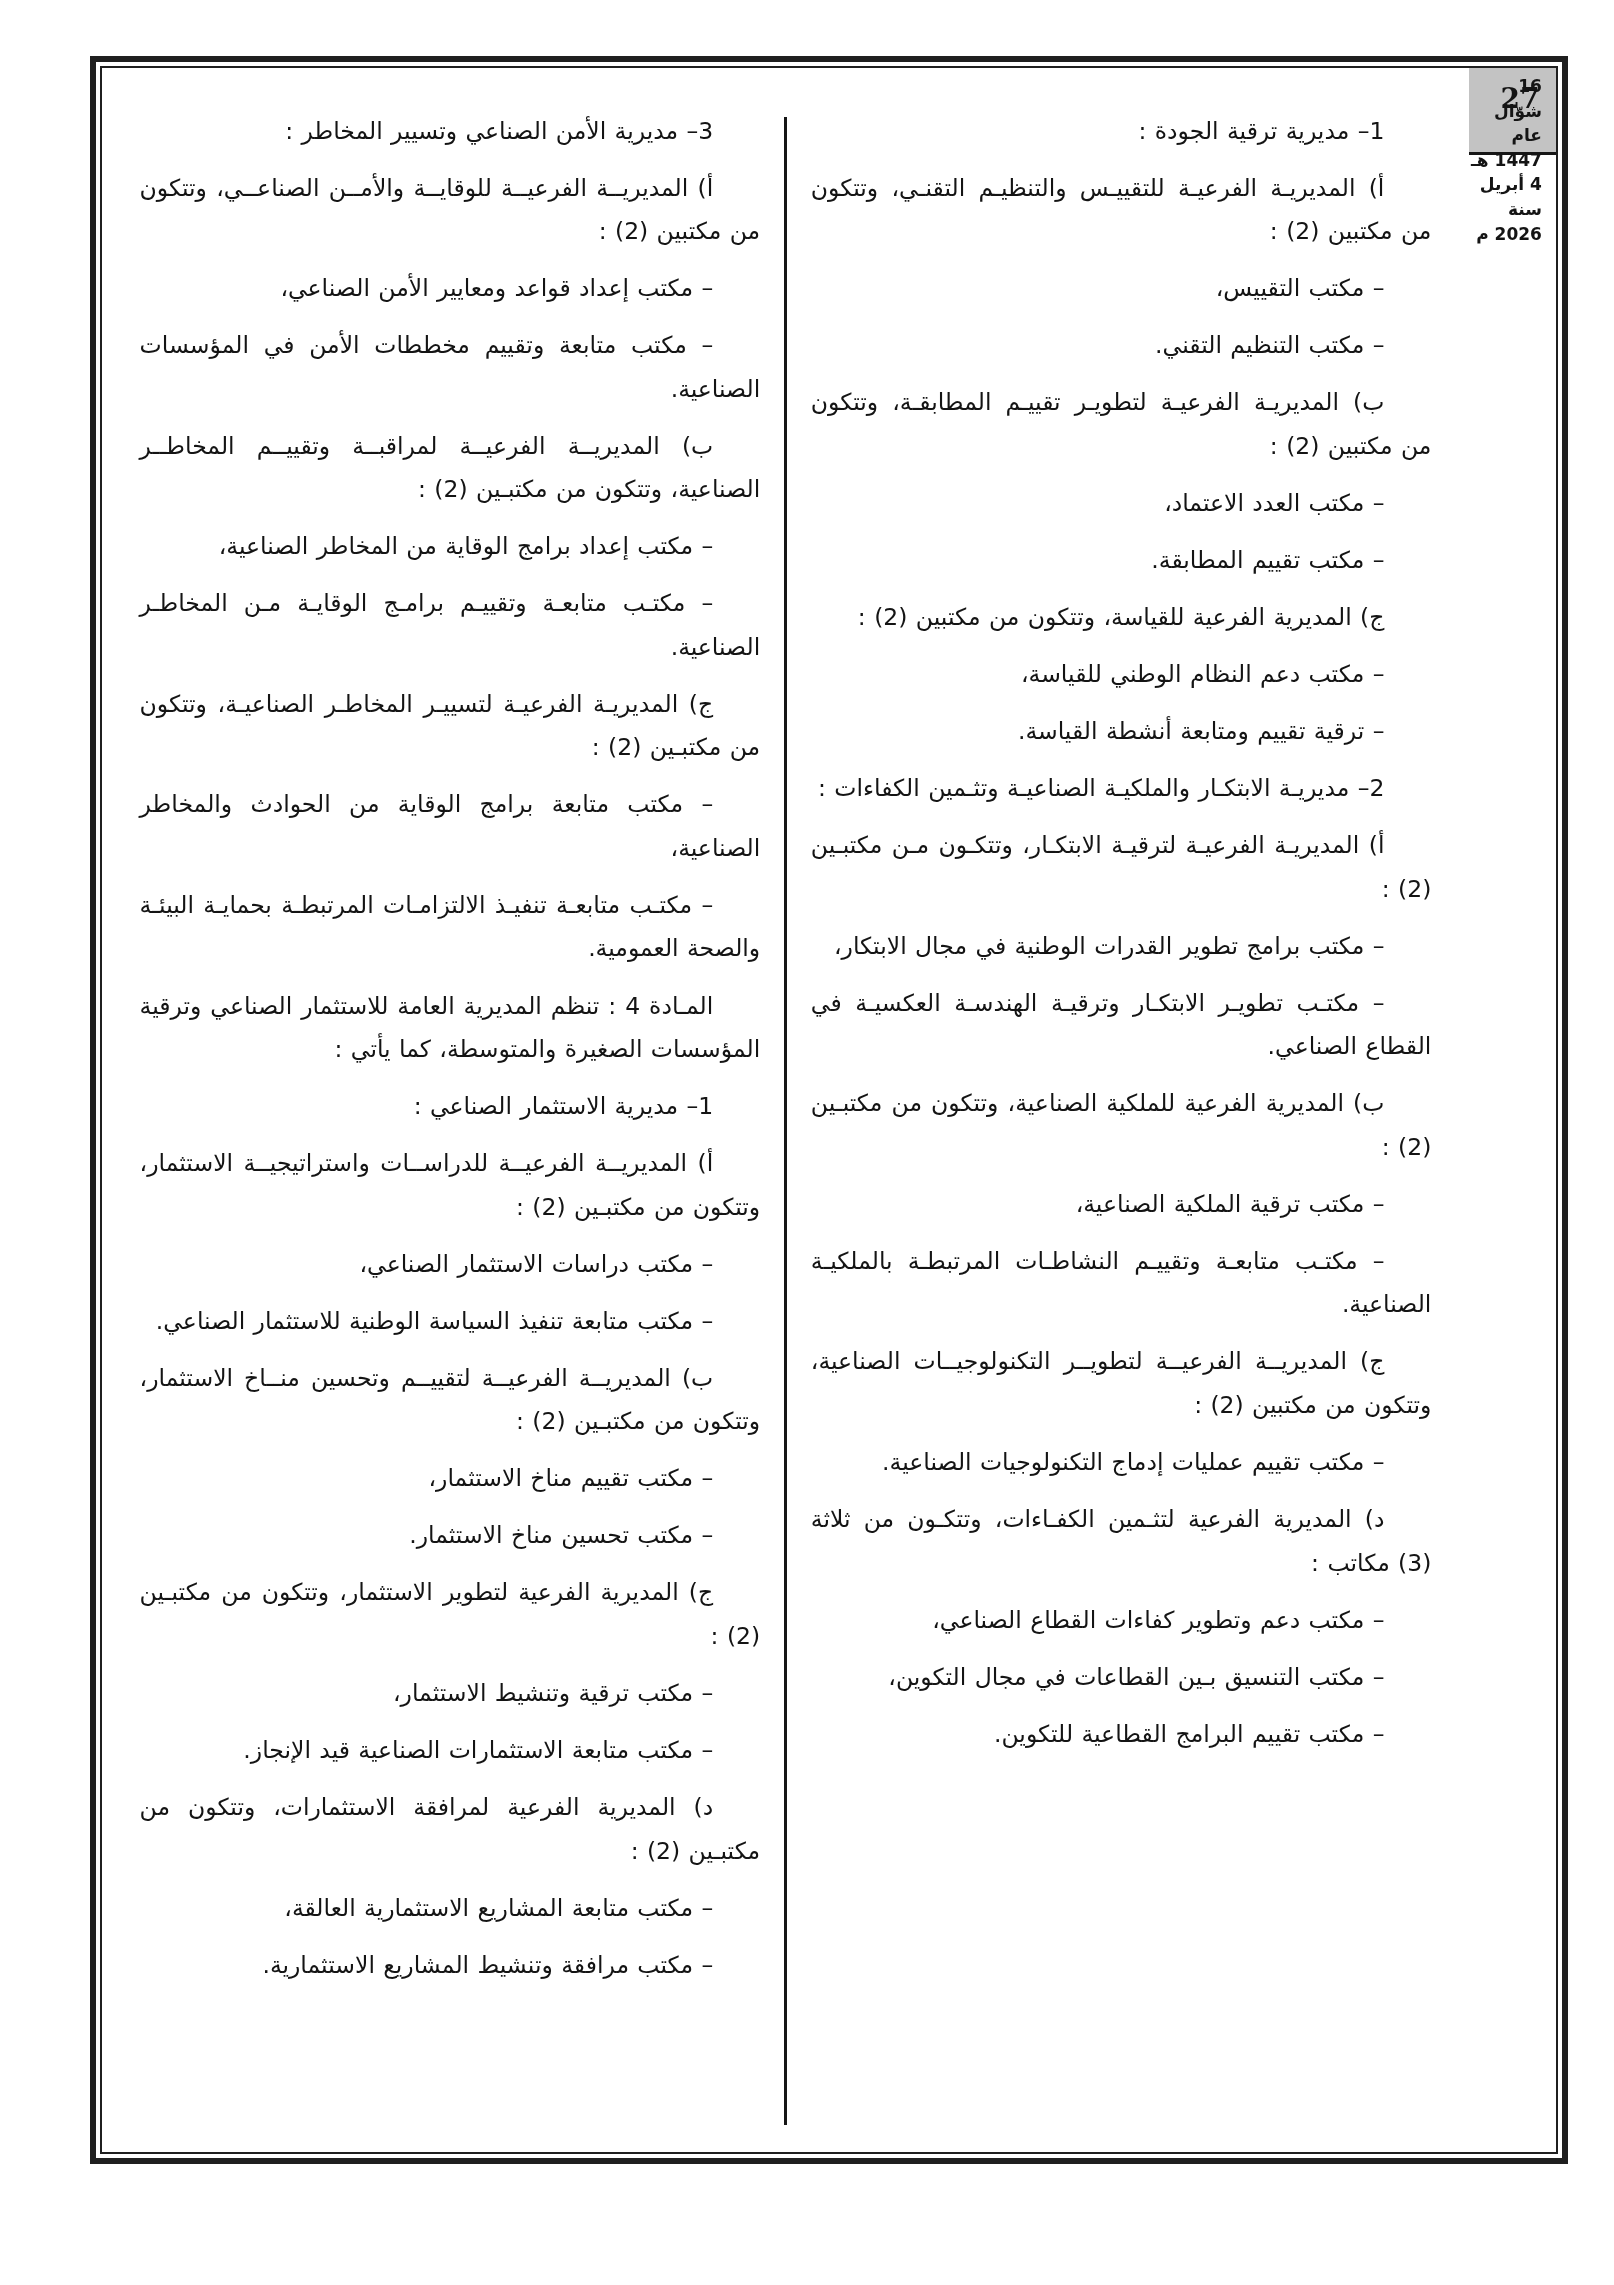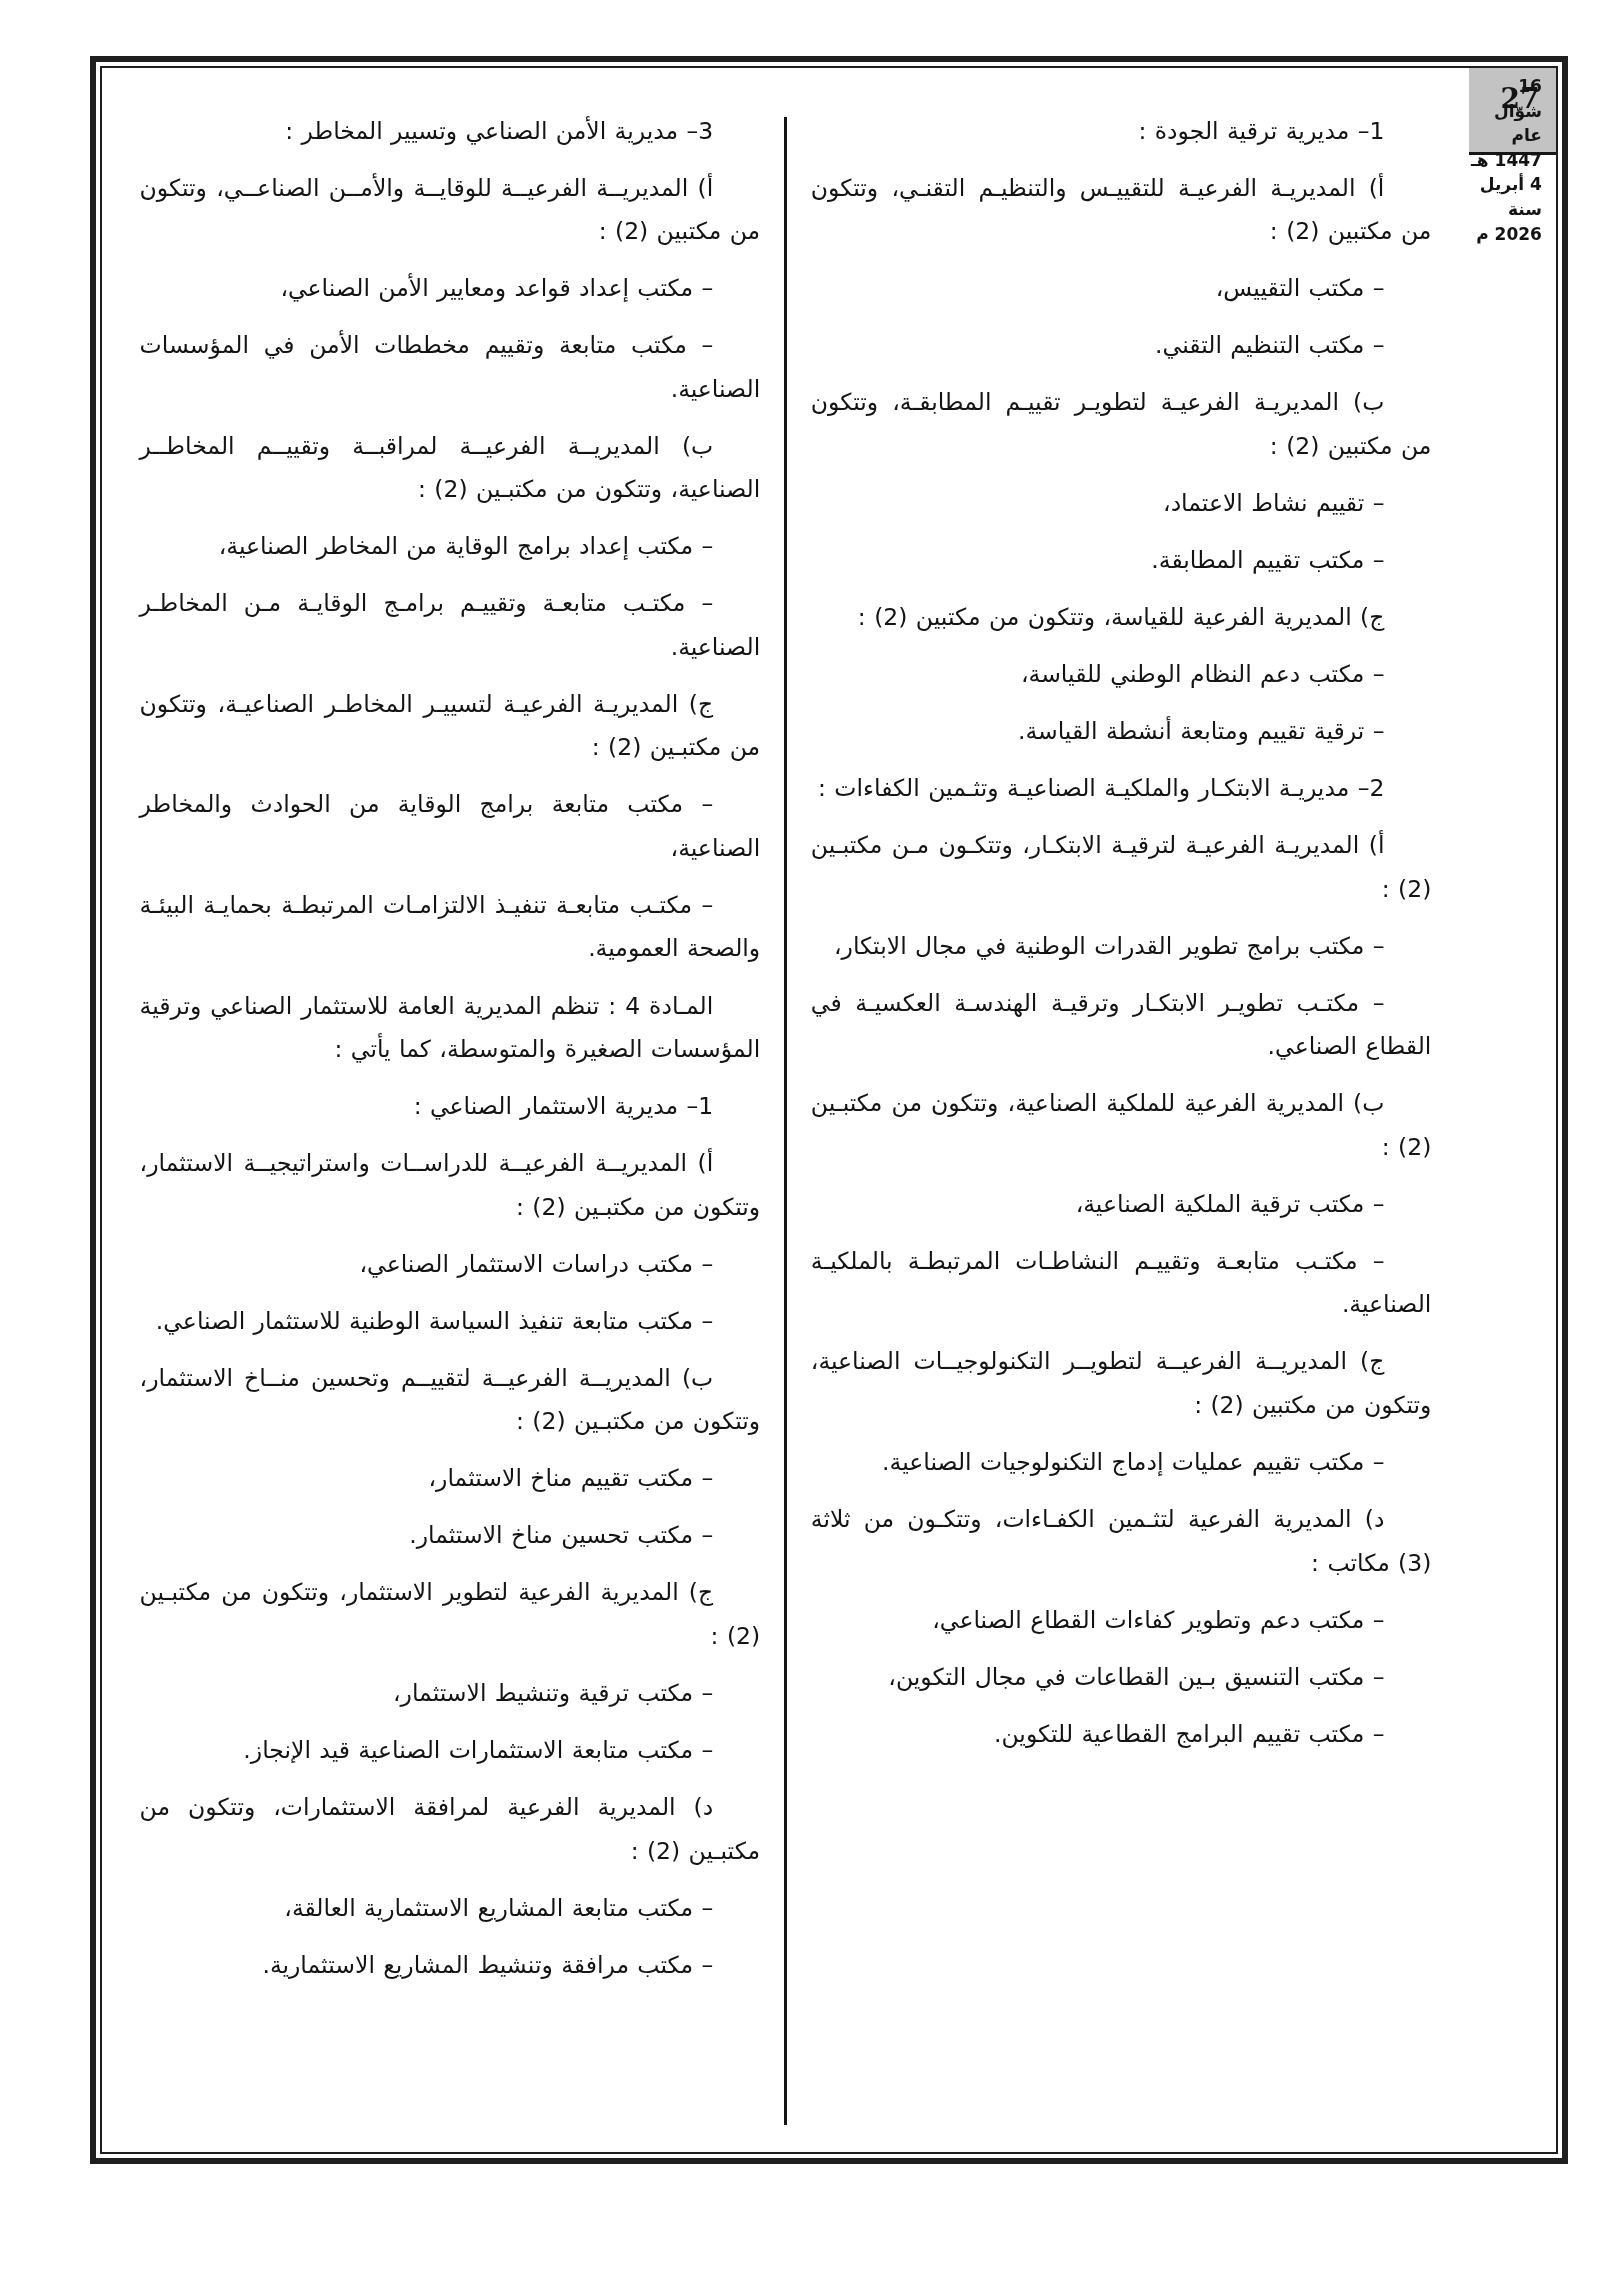--- a/index.html
+++ b/index.html
@@ -109,21 +109,21 @@
         </div>
       </div>
 
       <div class="content">
         <div class="column" id="col-right">
             <p class="block heading">1– مديرية ترقية الجودة :</p>
             <p class="block sub"><strong>أ) المديريـة الفرعيـة للتقييـس والتنظيـم التقنـي،</strong><span> وتتكون من مكتبين (2) :</span></p>
             <p class="block bullet">– مكتب التقييس،</p>
             <p class="block bullet">– مكتب التنظيم التقني.</p>
             <p class="block sub"><strong>ب) المديريـة الفرعيـة لتطويـر تقييـم المطابقـة،</strong><span> وتتكون من مكتبين (2) :</span></p>
-            <p class="block bullet">– تقييم نشاط الاعتماد،</p>
+            <p class="block bullet">– مكتب العدد الاعتماد،</p>
             <p class="block bullet">– مكتب تقييم المطابقة.</p>
             <p class="block sub"><strong>ج) المديرية الفرعية للقياسة،</strong><span> وتتكون من مكتبين (2) :</span></p>
             <p class="block bullet">– مكتب دعم النظام الوطني للقياسة،</p>
             <p class="block bullet">– ترقية تقييم ومتابعة أنشطة القياسة.</p>
             <p class="block heading">2– مديريـة الابتكـار والملكيـة الصناعيـة وتثـمين الكفاءات :</p>
             <p class="block sub"><strong>أ) المديريـة الفرعيـة لترقيـة الابتكـار،</strong><span> وتتكـون مـن مكتبـين (2) :</span></p>
             <p class="block bullet">– مكتب برامج تطوير القدرات الوطنية في مجال الابتكار،</p>
             <p class="block bullet">– مكتـب تطويـر الابتكـار وترقيـة الهندسـة العكسيـة في القطاع الصناعي.</p>
             <p class="block sub"><strong>ب) المديرية الفرعية للملكية الصناعية،</strong><span> وتتكون من مكتبـين (2) :</span></p>
             <p class="block bullet">– مكتب ترقية الملكية الصناعية،</p>

